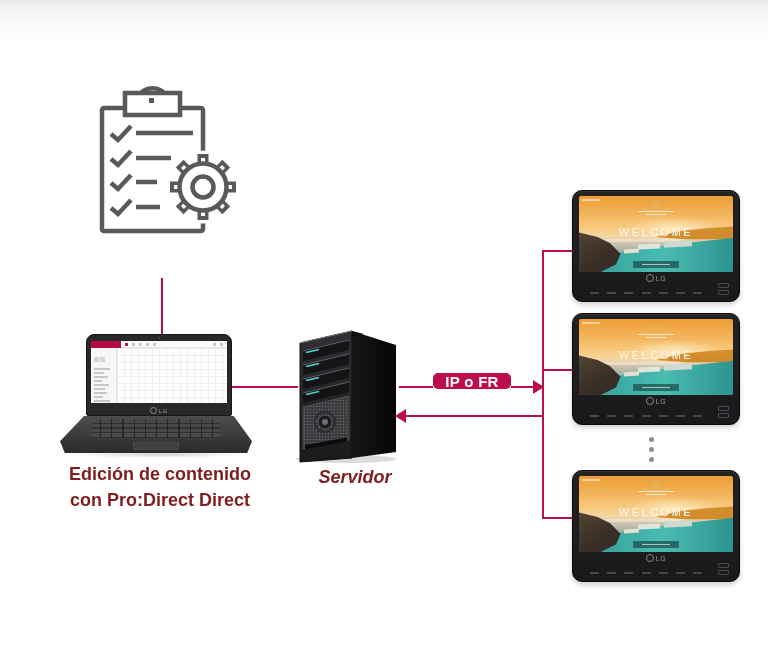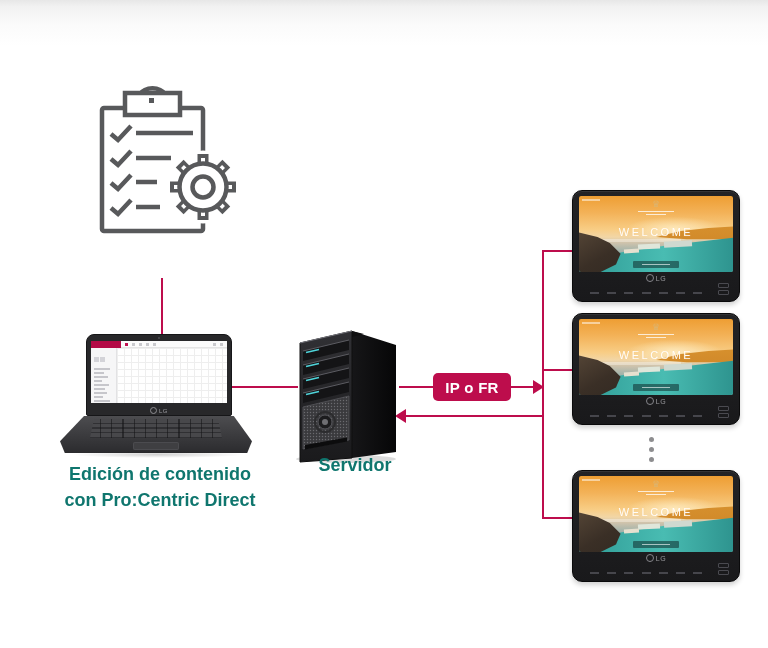--- a/index.html
+++ b/index.html
@@ -17,21 +17,21 @@
   .l-return{left:404px;top:415px;width:139px;height:2px;}
   .l-bus{left:542px;top:250px;width:2px;height:269px;}
   .l-stub1{left:542px;top:250px;width:30px;height:2px;}
   .l-stub2{left:542px;top:369px;width:30px;height:2px;}
   .l-stub3{left:542px;top:517px;width:30px;height:2px;}
   .arr{position:absolute;width:0;height:0;}
   .arr-right{left:533px;top:380px;border-left:11px solid #bd0d4c;
              border-top:7px solid transparent;border-bottom:7px solid transparent;}
   .arr-left{left:395px;top:409px;border-right:11px solid #bd0d4c;
             border-top:7px solid transparent;border-bottom:7px solid transparent;}
-  .ip-box{position:absolute;left:433px;top:373px;width:78px;height:28px;background:#bd0d4c;
+  .ip-box{position:absolute;left:433px;top:373px;width:78px;height:16px;background:#bd0d4c;
           border-radius:5px;display:flex;align-items:center;justify-content:center;
           color:#fff;font-weight:bold;font-size:15px;letter-spacing:.3px;}
 
   
   .clip-icon{position:absolute;left:93px;top:86px;}
   .si-label{position:absolute;left:93px;top:236px;width:155px;text-align:center;
             font-size:27px;color:#515257;letter-spacing:1px;}
 
   
   .lap-screen{position:absolute;left:86px;top:334px;width:146px;height:82px;background:#28282a;
@@ -67,24 +67,24 @@
             clip-path:polygon(3% 0,97% 0,100% 100%,0 100%);
             background-image:repeating-linear-gradient(#48484b 0 3.6px,#303033 3.6px 4.8px);}
   .lap-keys::after{content:"";position:absolute;inset:0;
             background-image:repeating-linear-gradient(90deg,transparent 0 10px,rgba(18,18,20,.55) 10px 11.2px);}
   .lap-pad{position:absolute;left:50%;transform:translateX(-50%);bottom:3px;width:46px;height:8px;
            background:#3f3f42;border-radius:2px;box-shadow:inset 0 0 0 1px #4b4b4f;}
   .lap-shadow{position:absolute;left:70px;top:451px;width:175px;height:7px;
               background:radial-gradient(ellipse at center,rgba(0,0,0,.18),rgba(0,0,0,0) 70%);}
 
   
-  .caption{position:absolute;text-align:center;color:#0f766e;font-size:18px;font-weight:600;
+  .caption{position:absolute;text-align:center;color:#7f1d1d;font-size:18px;font-weight:600;
            line-height:26px;}
   .cap-editor{left:20px;top:461px;width:280px;}
-  .cap-server{left:295px;top:452px;width:120px;}
+  .cap-server{left:295px;top:464px;width:120px;font-style:italic;}
 
   
   .server-svg{position:absolute;left:288px;top:318px;}
 
   
   .tv{position:absolute;left:572px;width:168px;height:112px;border-radius:10px;
       background:linear-gradient(180deg,#232325 0%,#19191b 100%);border:1px solid #0a0a0b;
       box-sizing:border-box;box-shadow:0 3px 5px rgba(0,0,0,.18),inset 0 1px 0 rgba(255,255,255,.08);}
   .tv1{top:190px;} .tv2{top:313px;} .tv3{top:470px;}
   .tv-screen{position:absolute;left:6px;right:6px;top:5px;height:76px;background:#000;
@@ -230,21 +230,21 @@
     </div>
   </div>
   <div class="lap-deck">
     <div class="lap-keys"></div>
     <div class="lap-pad"></div>
   </div>
   <div class="lap-shadow"></div>
 
   <div class="caption cap-editor">
     <span style="display:block">Edición de contenido</span>
-    <span style="display:block">con Pro:Centric Direct</span>
+    <span style="display:block">con Pro:Direct Direct</span>
   </div>
 
   <svg class="server-svg" width="115" height="146" viewBox="0 0 115 146">
     <defs>
       <linearGradient id="gFront" x1="0" y1="0" x2="0" y2="1">
         <stop offset="0" stop-color="#313135"></stop>
           <stop offset="1" stop-color="#1a1a1c"></stop>
       </linearGradient>
       <linearGradient id="gSide" x1="0" y1="0" x2="1" y2="0">
         <stop offset="0" stop-color="#161618"></stop>

